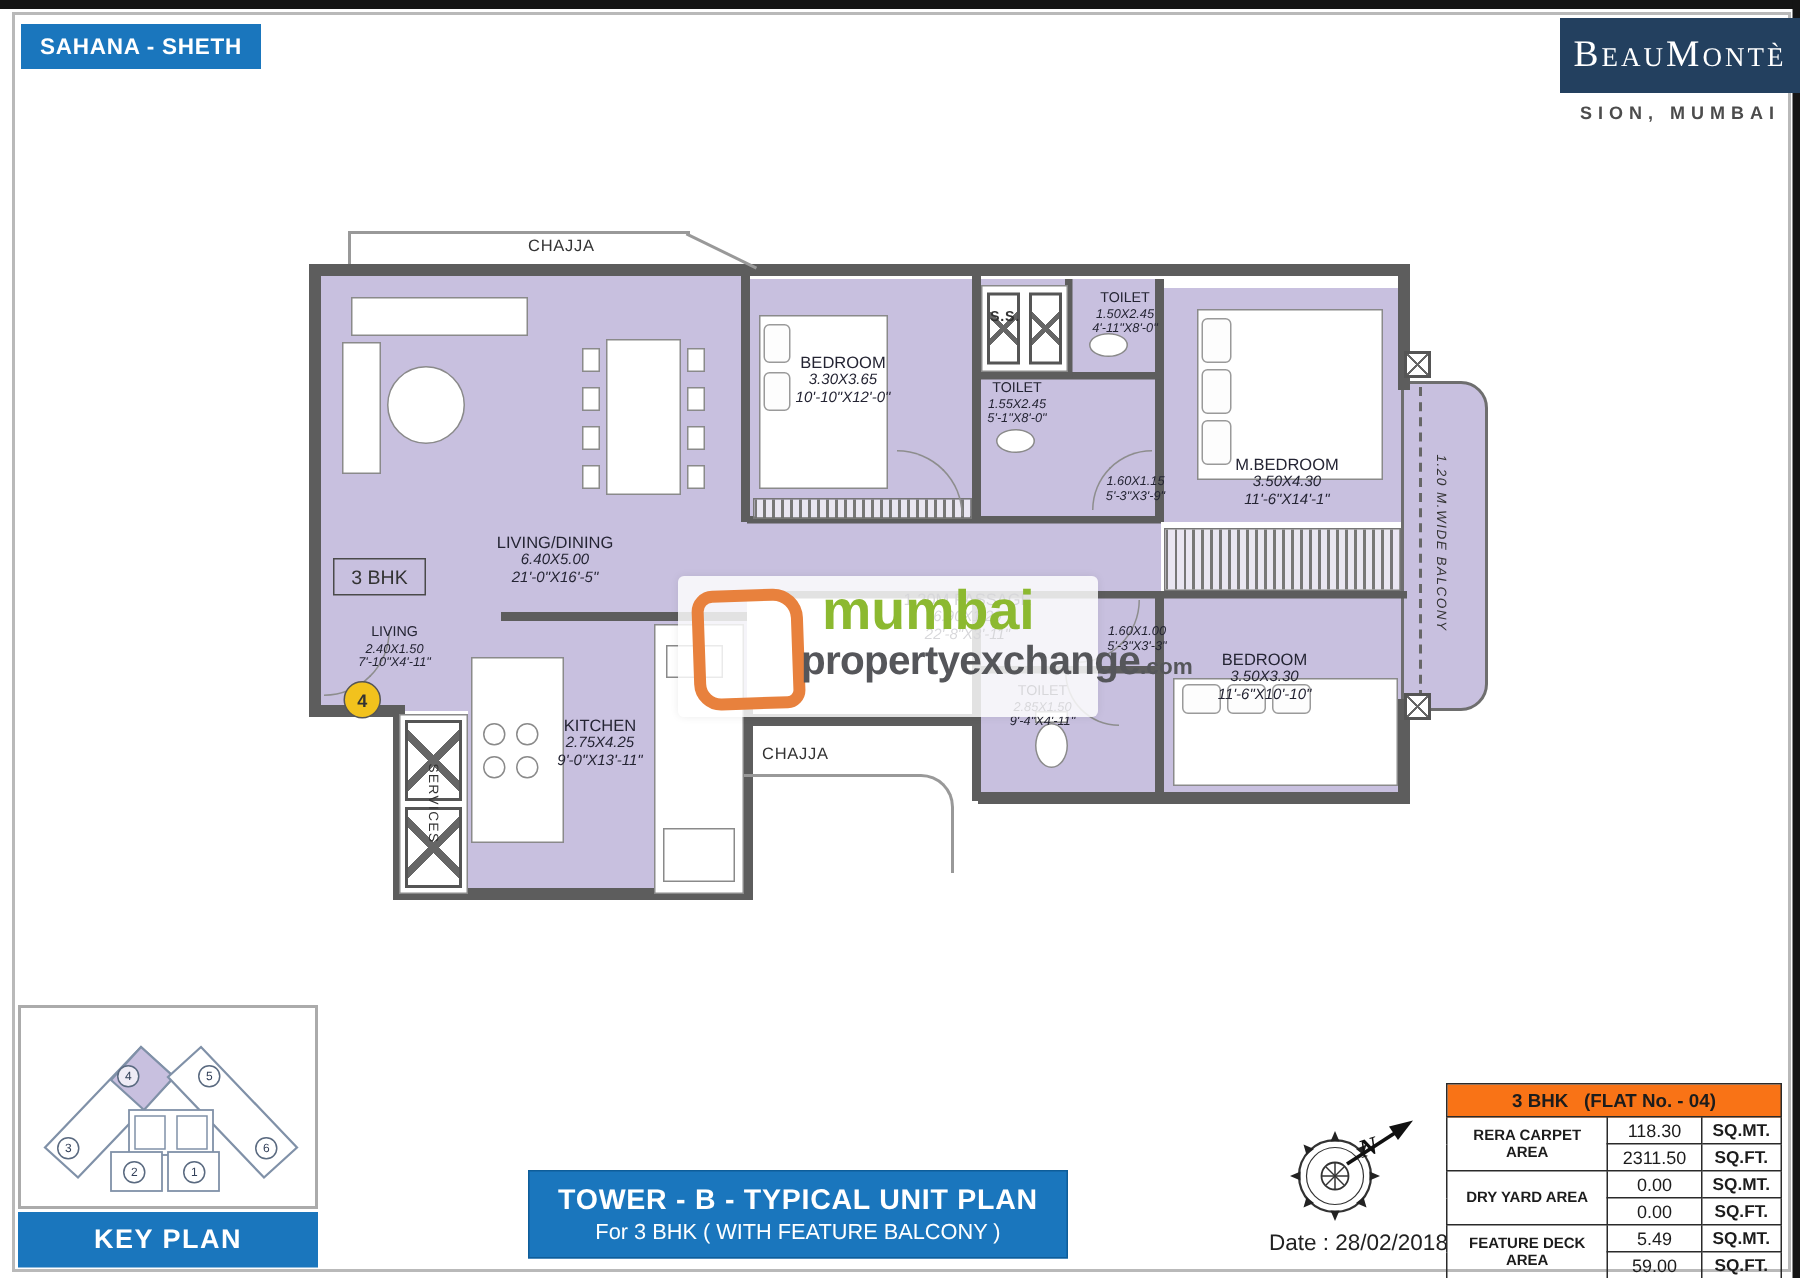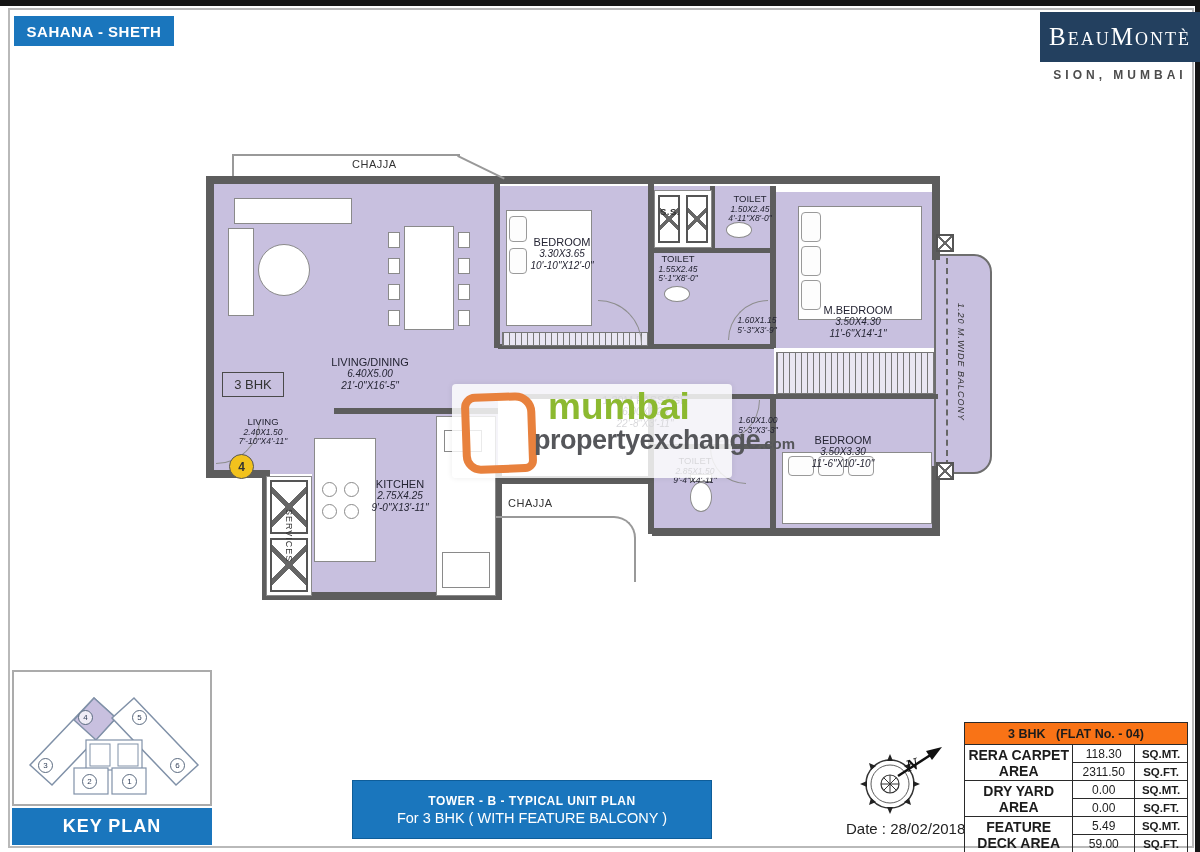--- a/index.html
+++ b/index.html
@@ -57,31 +57,31 @@
   
   .keyplan-box{position:absolute;left:12px;top:670px;width:196px;height:132px;border:2px solid #ababab;background:#fff;z-index:2;}
   .kp-num{position:absolute;width:13px;height:13px;border:1px solid #5a6a80;border-radius:50%;font-size:8px;
           display:flex;align-items:center;justify-content:center;color:#33415a;background:rgba(255,255,255,.7);}
   .keyplan-bar{position:absolute;left:12px;top:808px;width:200px;height:37px;background:#1a76bd;color:#fff;
                font-weight:bold;font-size:18px;display:flex;align-items:center;justify-content:center;letter-spacing:1px;}
 
   
   .title-box{position:absolute;left:352px;top:780px;width:358px;height:57px;background:#1a76bd;border:1px solid #0e5d99;
              color:#fff;display:flex;flex-direction:column;align-items:center;justify-content:center;z-index:2;}
-  .title-l1{font-weight:bold;font-size:12px;letter-spacing:.5px;}
+  .title-l1{font-weight:bold;font-size:19px;letter-spacing:.5px;}
   .title-l2{font-size:14.5px;margin-top:2px;}
 
   .date-label{position:absolute;left:846px;top:820px;font-size:15px;color:#222;z-index:2;}
 
   
   .area-table{position:absolute;left:964px;top:722px;width:224px;border-collapse:collapse;z-index:2;
               font-size:12px;color:#1c1c1c;}
   .area-table td{border:1.5px solid #2a2a2a;text-align:center;padding:1px 2px;height:15px;}
   .area-table .th td{background:#f97316;font-weight:bold;font-size:12.5px;height:19px;}
-  .area-table .lbl{font-weight:bold;font-size:14px;width:112px;}
+  .area-table .lbl{font-weight:bold;font-size:10px;width:112px;}
   .area-table .val{width:60px;font-size:12px;margin-top:24px;}
   .area-table .unit{width:50px;font-size:11.5px;font-weight:bold;}
 </style>
 </head>
 <body>
 
 <div id="page">
   <div class="edge-top"></div>
   <div class="edge-right"></div>
   <div class="frame"></div>

